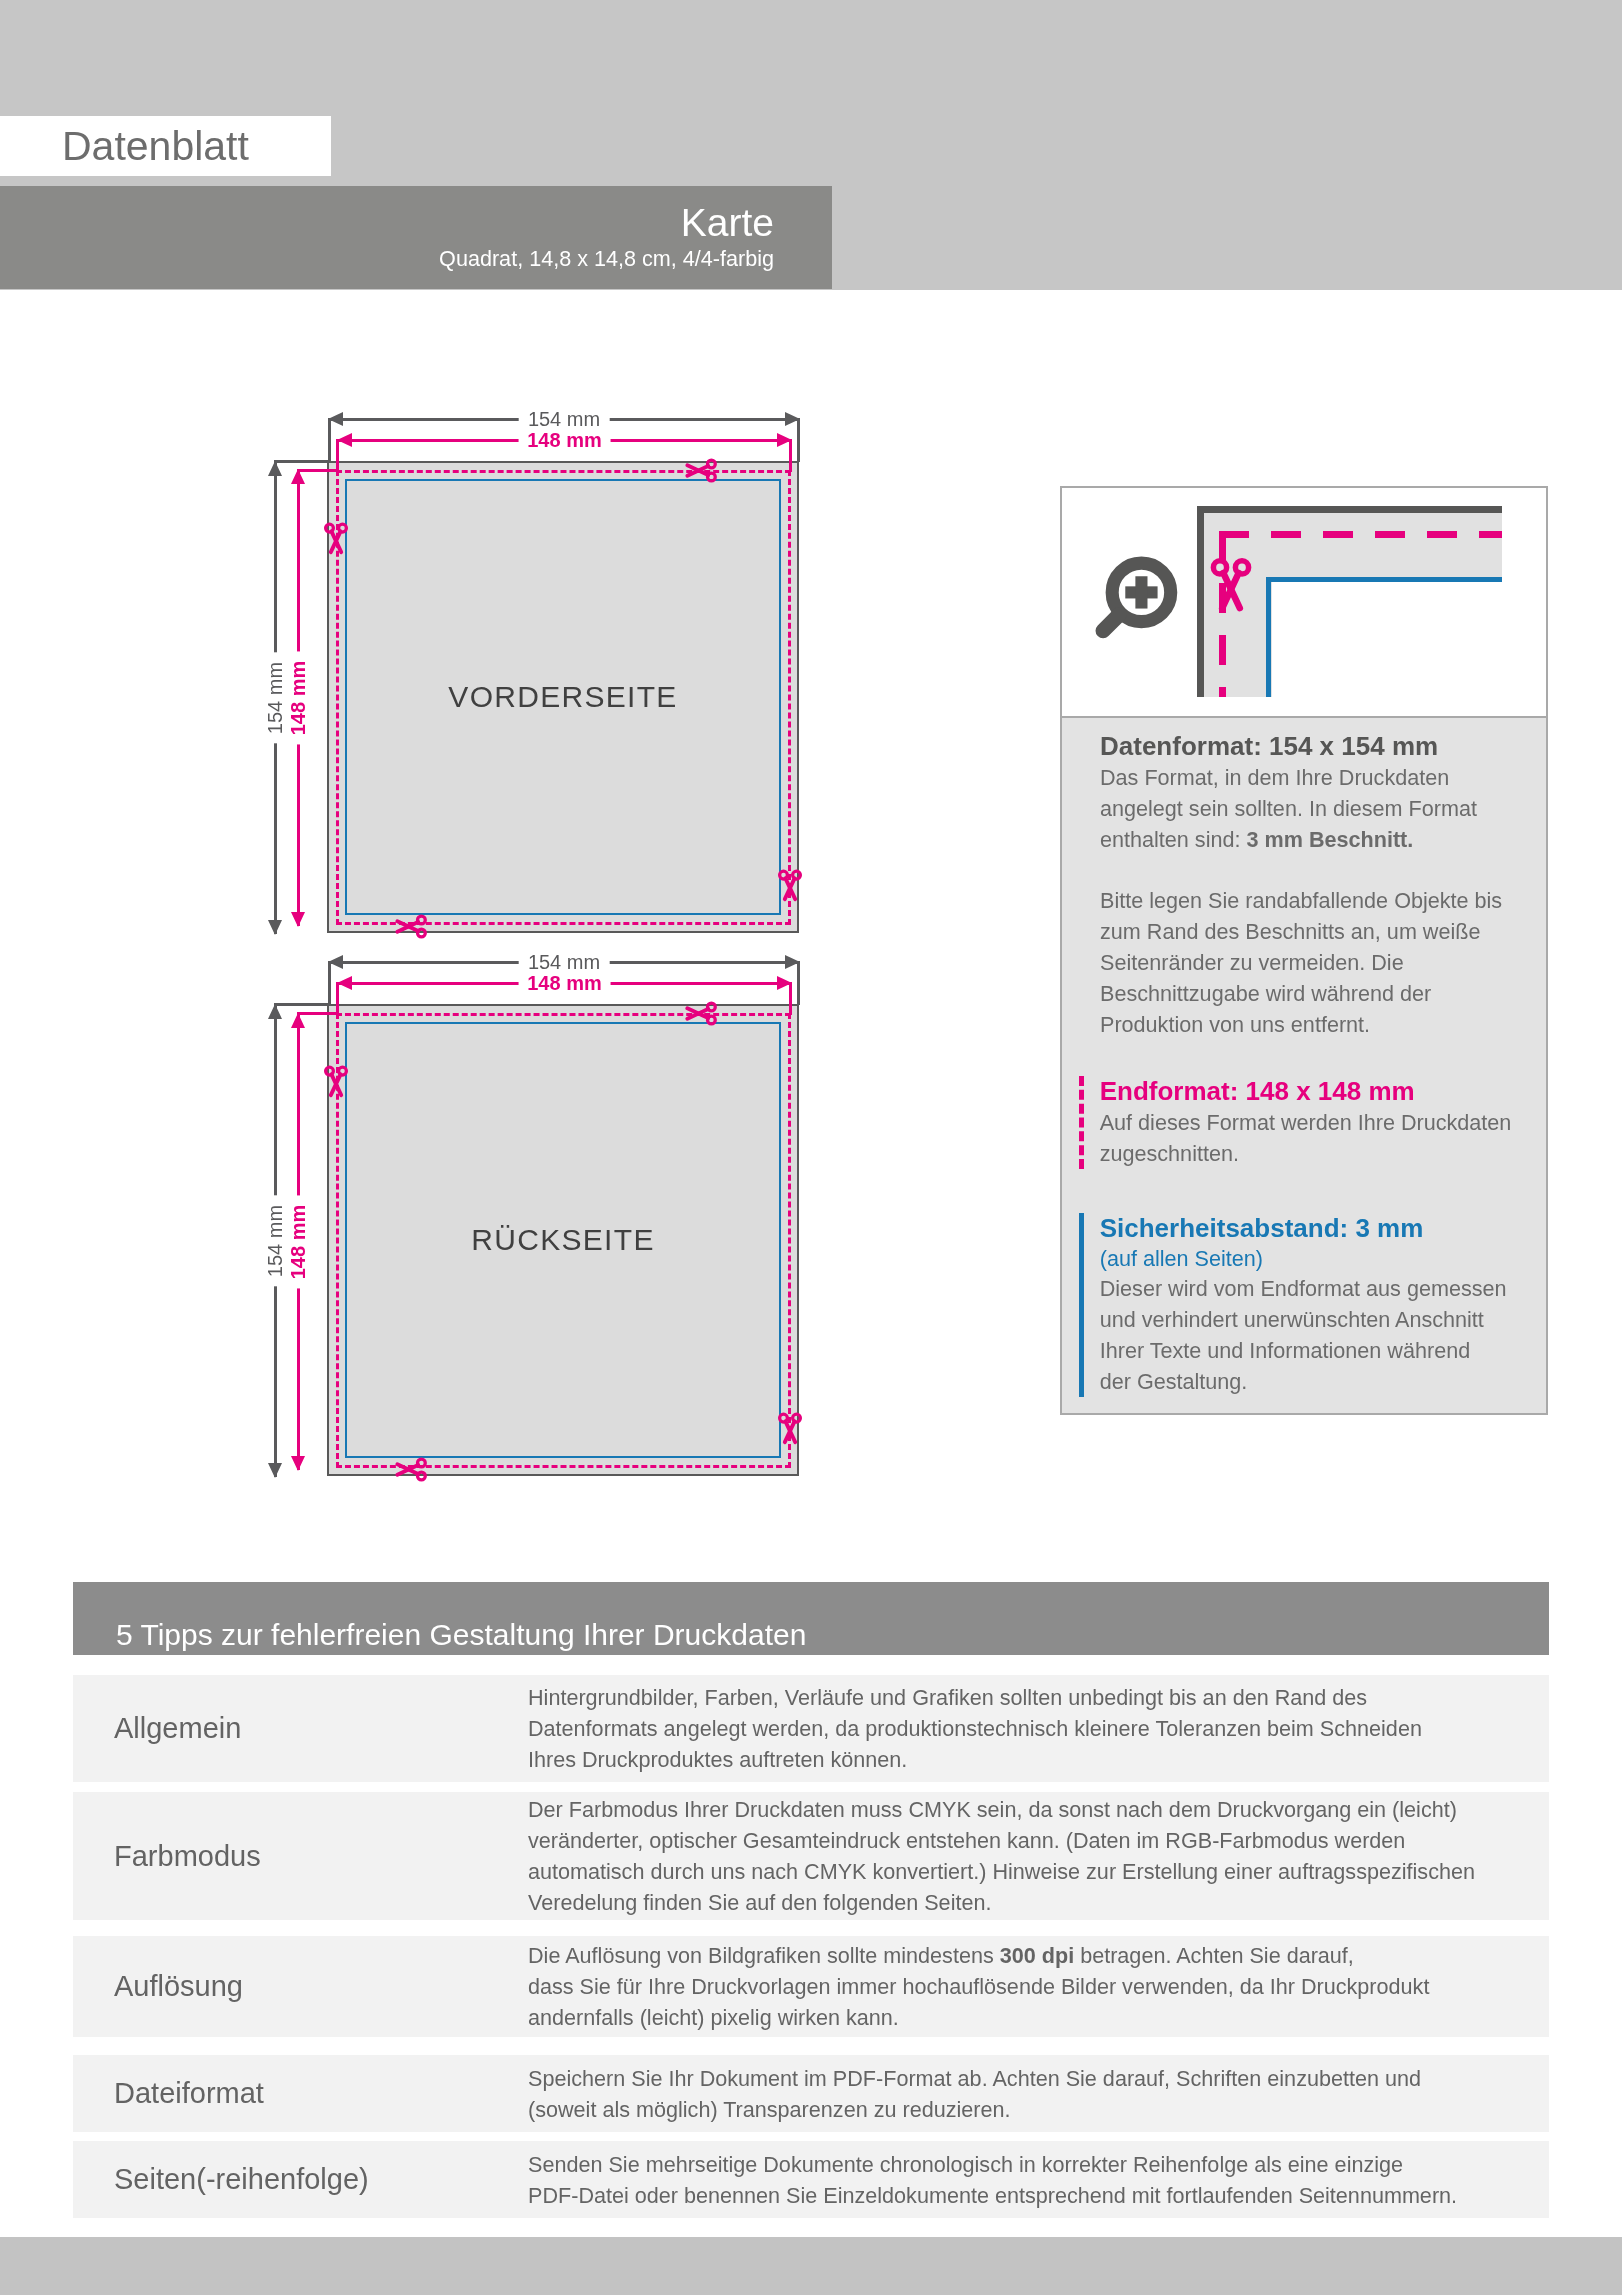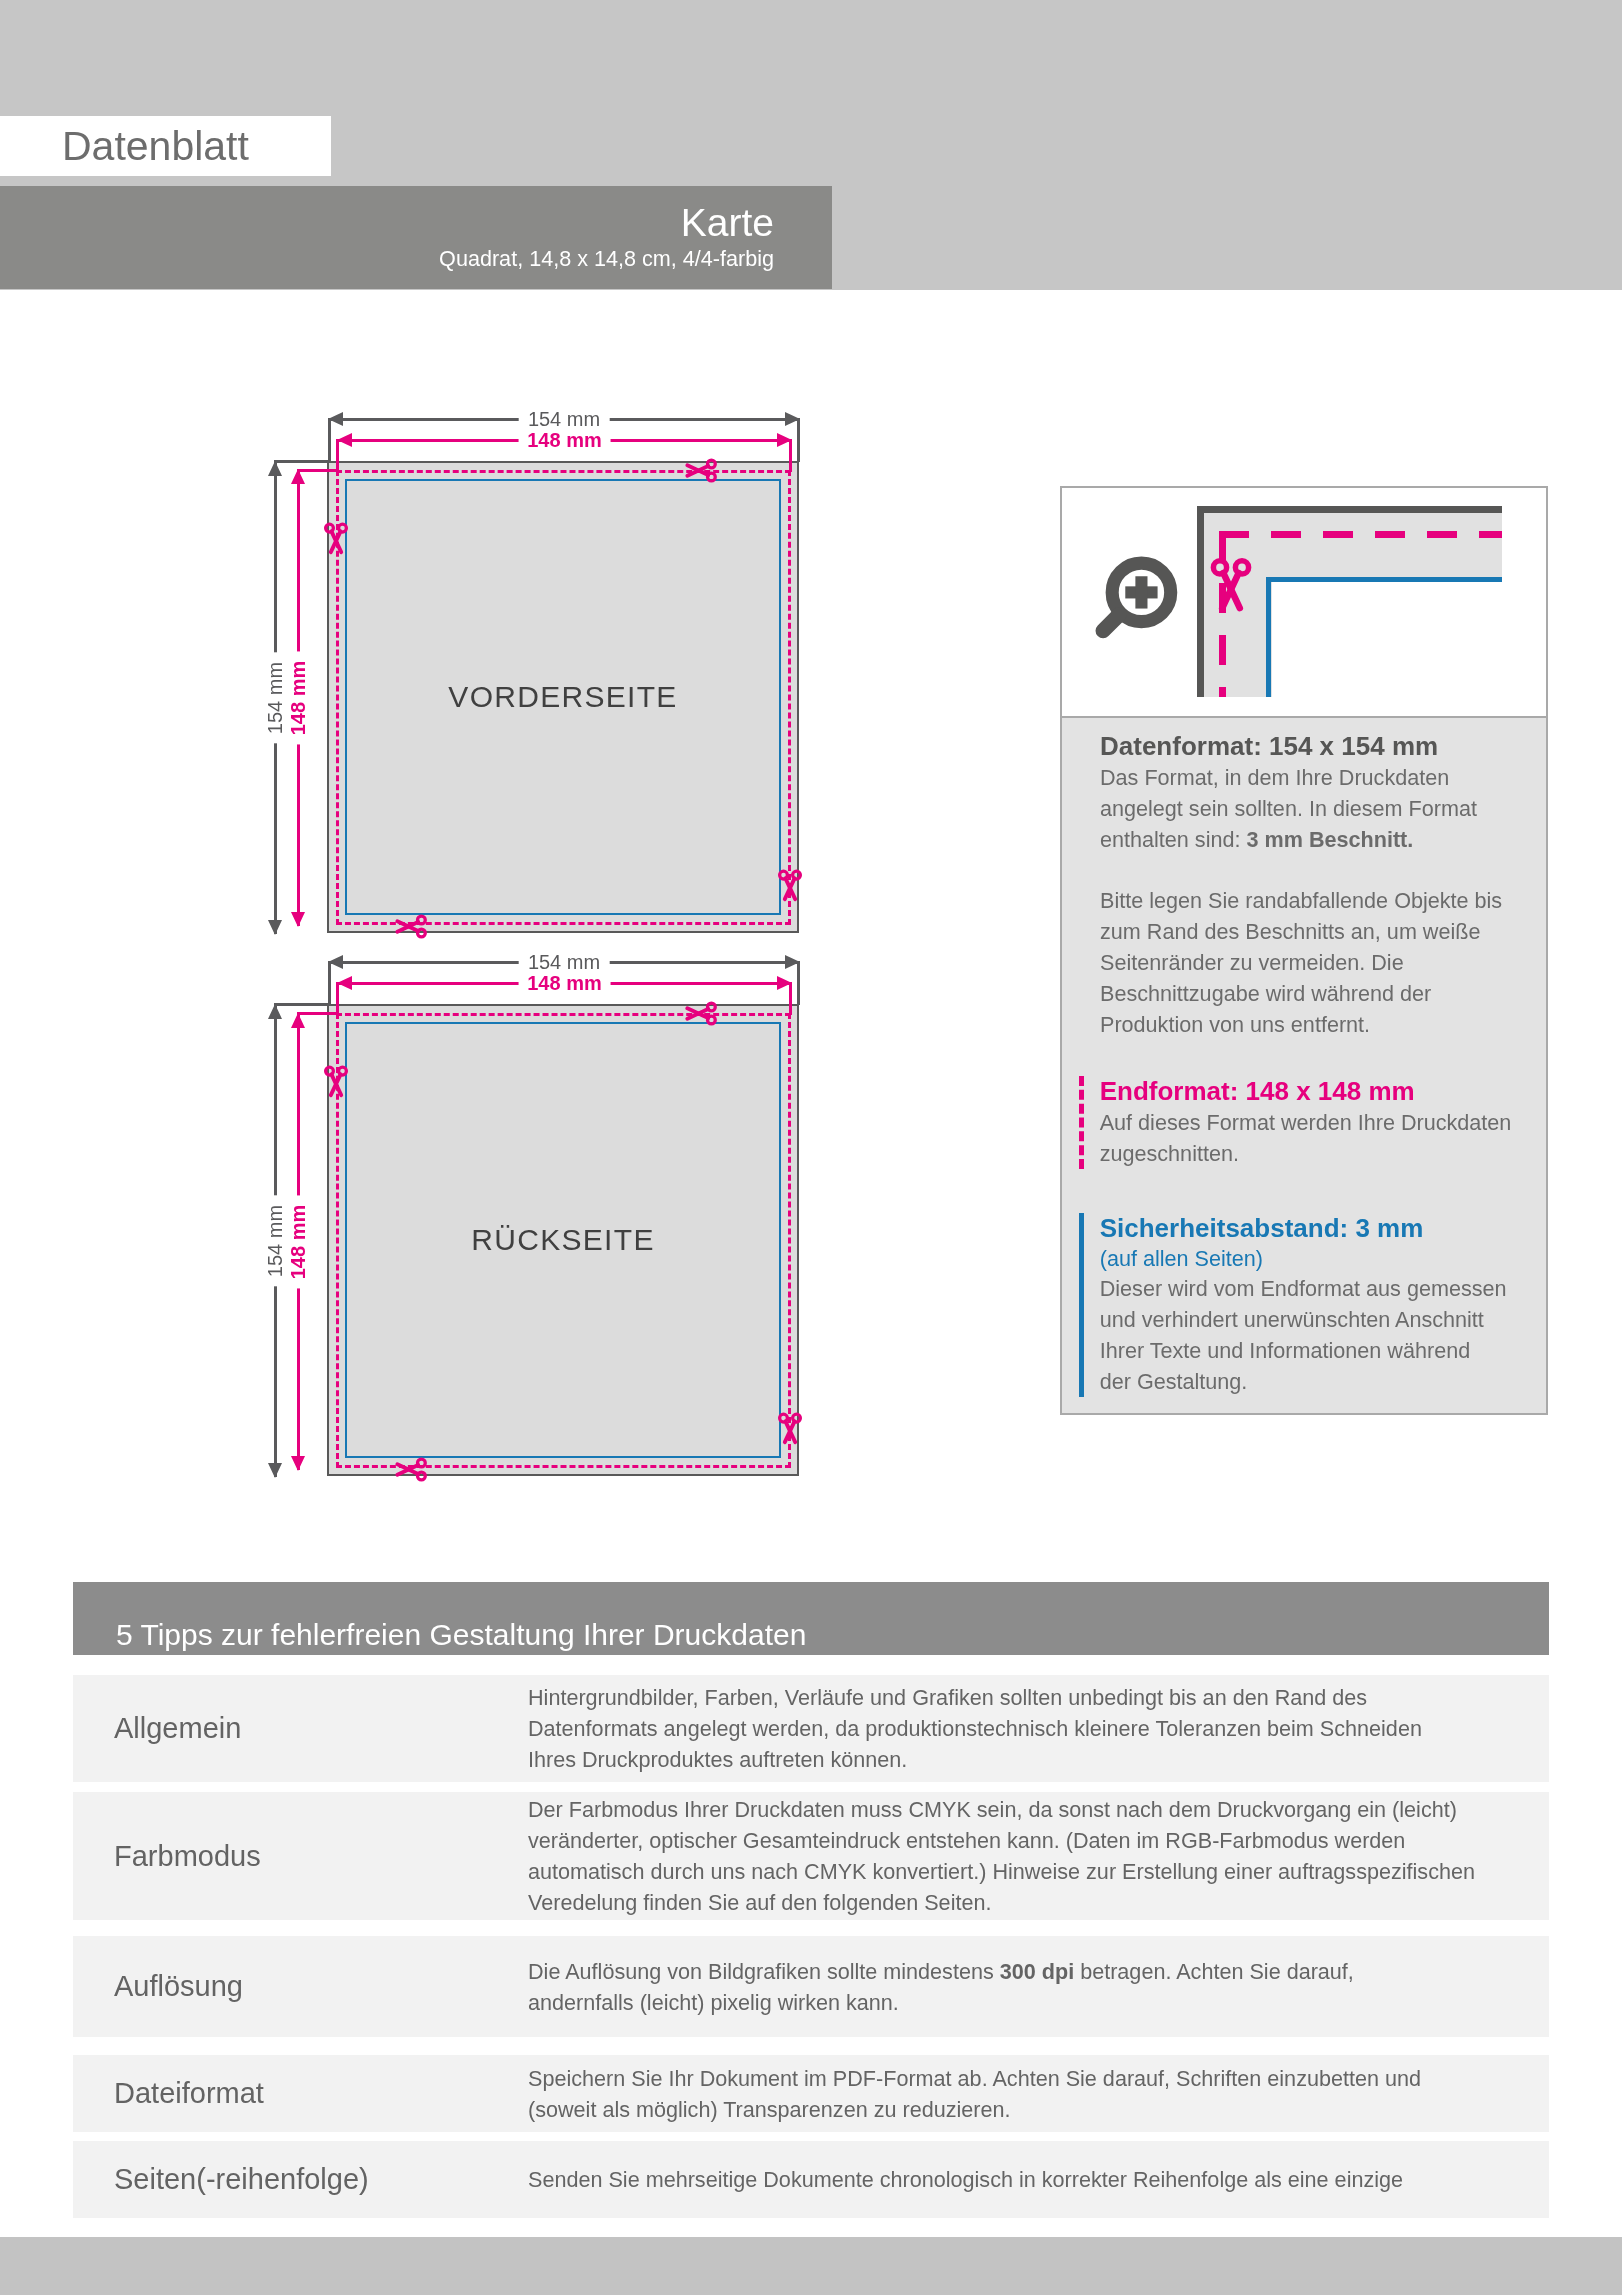--- a/index.html
+++ b/index.html
@@ -285,35 +285,37 @@
       <div>veränderter, optischer Gesamteindruck entstehen kann. (Daten im RGB-Farbmodus werden</div>
       <div>automatisch durch uns nach CMYK konvertiert.) Hinweise zur Erstellung einer auftragsspezifischen</div>
       <div>Veredelung finden Sie  auf den folgenden Seiten.</div>
     </div>
   </div>
 
   <div class="abs trow" style="top:1936px;height:101px;">
     <div class="tlabel">Auflösung</div>
     <div class="ttext">
       <div><span>Die Auflösung von Bildgrafiken sollte mindestens </span><b>300 dpi</b><span> betragen. Achten Sie darauf,</span></div>
+      <div>dass Sie für Ihre Druckvorlagen immer hochauflösende Bilder verwenden, da Ihr Druckprodukt</div>
       <div>andernfalls (leicht) pixelig wirken kann.</div>
     </div>
   </div>
 
   <div class="abs trow" style="top:2055px;height:77px;">
     <div class="tlabel">Dateiformat</div>
     <div class="ttext">
       <div>Speichern Sie Ihr Dokument im PDF-Format ab. Achten Sie darauf, Schriften einzubetten und</div>
       <div>(soweit als möglich) Transparenzen zu reduzieren.</div>
     </div>
   </div>
 
   <div class="abs trow" style="top:2141px;height:77px;">
     <div class="tlabel">Seiten(-reihenfolge)</div>
     <div class="ttext">
       <div>Senden Sie mehrseitige Dokumente chronologisch in korrekter Reihenfolge als eine einzige</div>
+      <div>PDF-Datei oder benennen Sie Einzeldokumente entsprechend mit fortlaufenden Seitennummern.</div>
     </div>
   </div>
 
   <div class="abs footband"></div>
 
 </div>
 
 
 </body></html>

